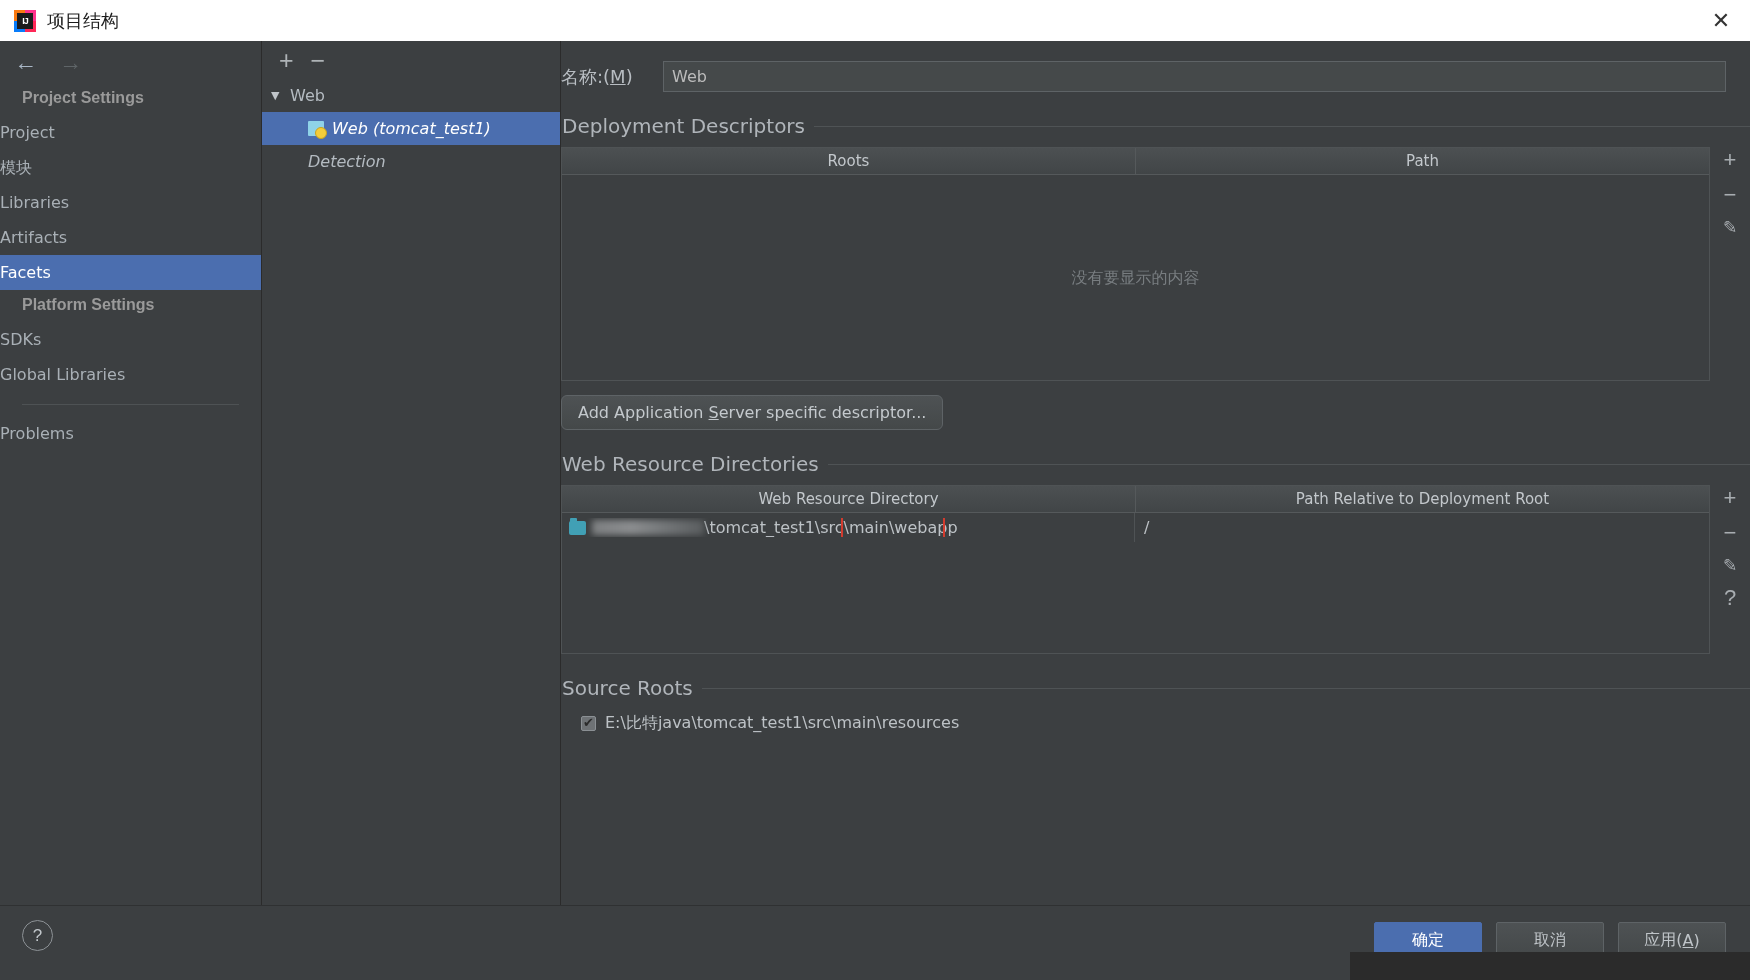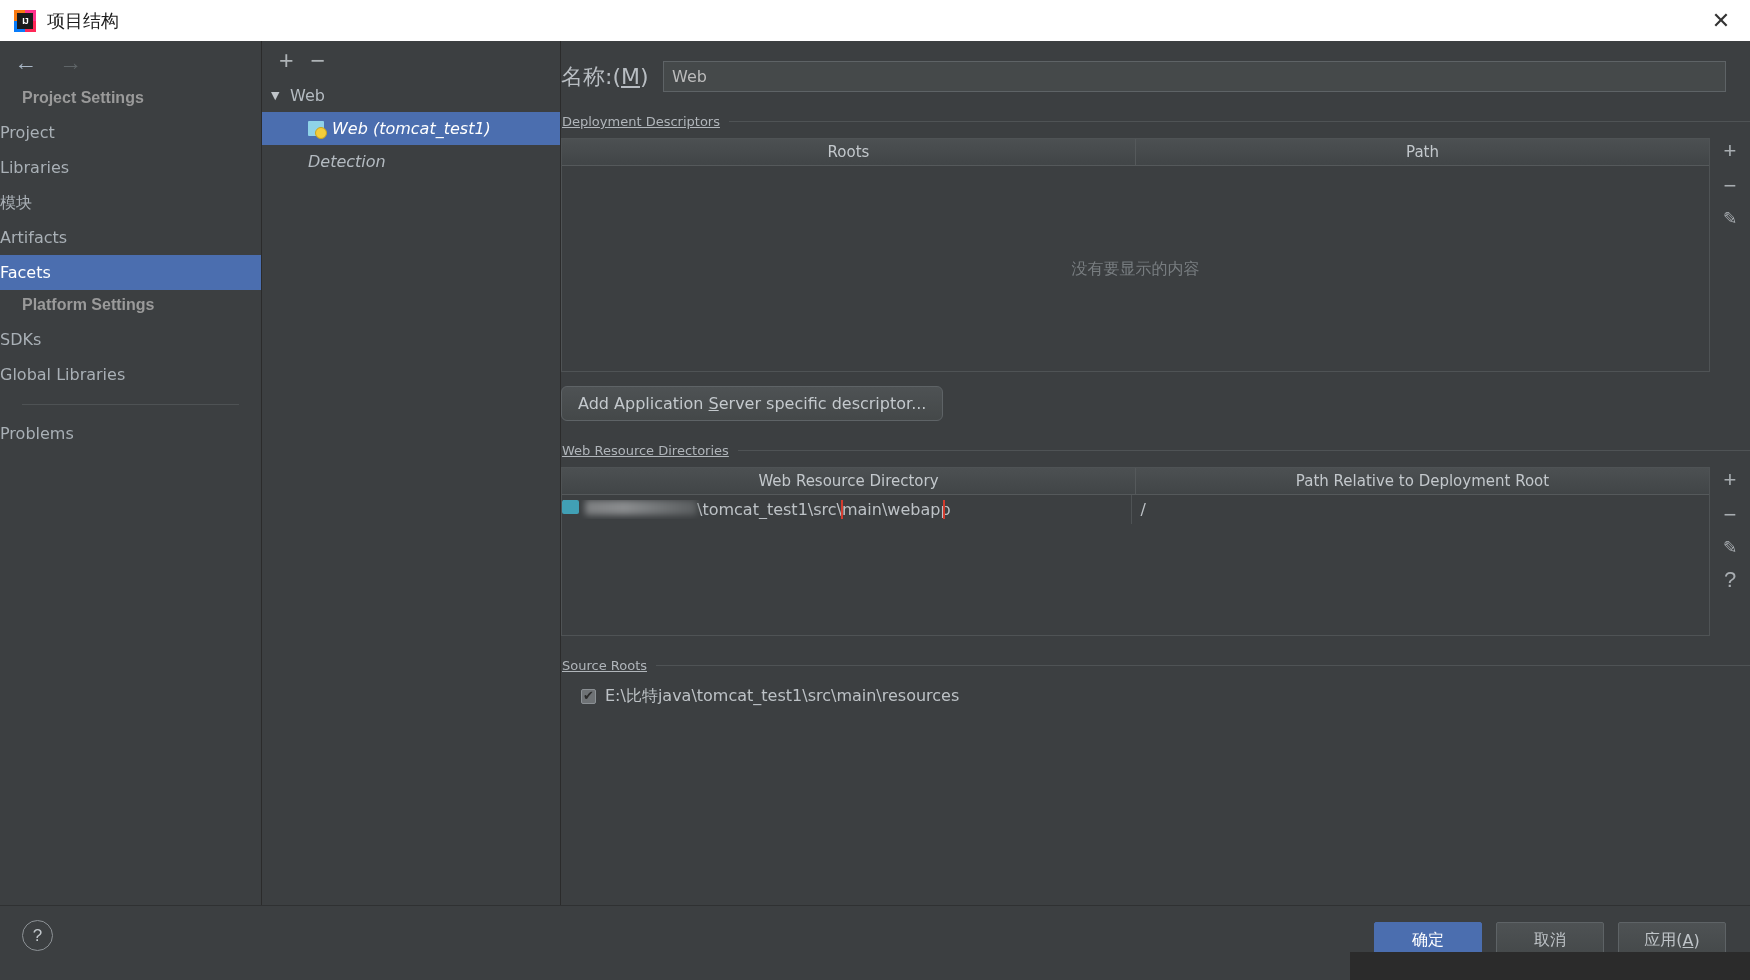--- a/index.html
+++ b/index.html
@@ -131,43 +131,42 @@
     width: 1189px; height: 864px;
     background: #3c3f41;
   }
 
   .name-row {
     display: flex; align-items: center;
     padding: 20px 24px 0 0;
     margin-left: 0;
   }
   .name-label {
-    width: 102px; font-size: 22px; color: #b8bdc2;
+    width: 102px; font-size: 18px; color: #b8bdc2;
     font-family: "DejaVu Sans", "Liberation Sans", sans-serif;
     text-align: left;
   }
   .name-label u { text-decoration: underline; }
   .name-input {
     flex: 1; height: 31px;
     background: #45494a; border: 1px solid #5e6366;
     color: #bbbbbb; font-size: 16px;
     padding: 0 8px; line-height: 29px;
     font-family: "DejaVu Sans", "Liberation Sans", sans-serif;
   }
 
   .section { padding-left: 0; }
   .section-title-row {
     display: flex; align-items: center; gap: 9px;
     padding: 0 0 0 1px;
     margin-top: 22px;
   }
   .section-title {
-    font-size: 13px; color: #b0b5ba; white-space: nowrap;
-    font-family: "DejaVu Sans", "Liberation Sans", sans-serif;
-    text-decoration: underline;
+    font-size: 20px; color: #b0b5ba; white-space: nowrap;
+    font-family: "DejaVu Sans", "Liberation Sans", sans-serif;
   }
   .section-rule { flex: 1; height: 1px; background: #4f5355; }
 
   .table-wrap {
     display: flex; margin-top: 9px;
   }
   .tbl {
     flex: 1; border: 1px solid #4f5355; background: #3c3f41;
   }
   .tbl-head {
@@ -185,22 +184,22 @@
   .empty-msg {
     position: absolute; left: 0; right: 0; top: 50%;
     transform: translateY(-50%);
     text-align: center; font-size: 16px; color: #787d80;
     font-family: "DejaVu Sans", "Liberation Sans", sans-serif;
   }
   .trow {
     display: flex; height: 29px; align-items: center;
   }
   .tcell-dir {
-    flex: 1; display: flex; align-items: flex-start;
-    overflow: hidden; position: relative;
+    flex: 1; display: flex; align-items: center;
+    padding-left: 7px; overflow: hidden; position: relative;
   }
   .tcell-path {
     flex: 1; font-size: 16px; color: #bdc2c6; padding-left: 9px;
     border-left: 1px solid #4f5355; height: 29px; line-height: 29px;
     font-family: "DejaVu Sans", "Liberation Sans", sans-serif;
   }
   .folder-ic {
     width: 17px; height: 14px; flex: none; margin-right: 6px;
     background: #41a0b5; border-radius: 2px; position: relative;
   }
@@ -333,22 +332,22 @@
     <div class="left-edge-bar"></div>
 
     <div class="sidebar">
       <div class="nav-arrows">
         <span class="arrow back">←</span>
         <span class="arrow fwd">→</span>
       </div>
 
       <div class="side-group">Project Settings</div>
       <div class="side-item">Project</div>
+      <div class="side-item">模块</div>
       <div class="side-item">Libraries</div>
-      <div class="side-item">模块</div>
       <div class="side-item">Artifacts</div>
       <div class="side-item selected">Facets</div>
 
       <div class="side-group">Platform Settings</div>
       <div class="side-item">SDKs</div>
       <div class="side-item">Global Libraries</div>
 
       <div class="side-sep"></div>
       <div class="side-item">Problems</div>
     </div>

